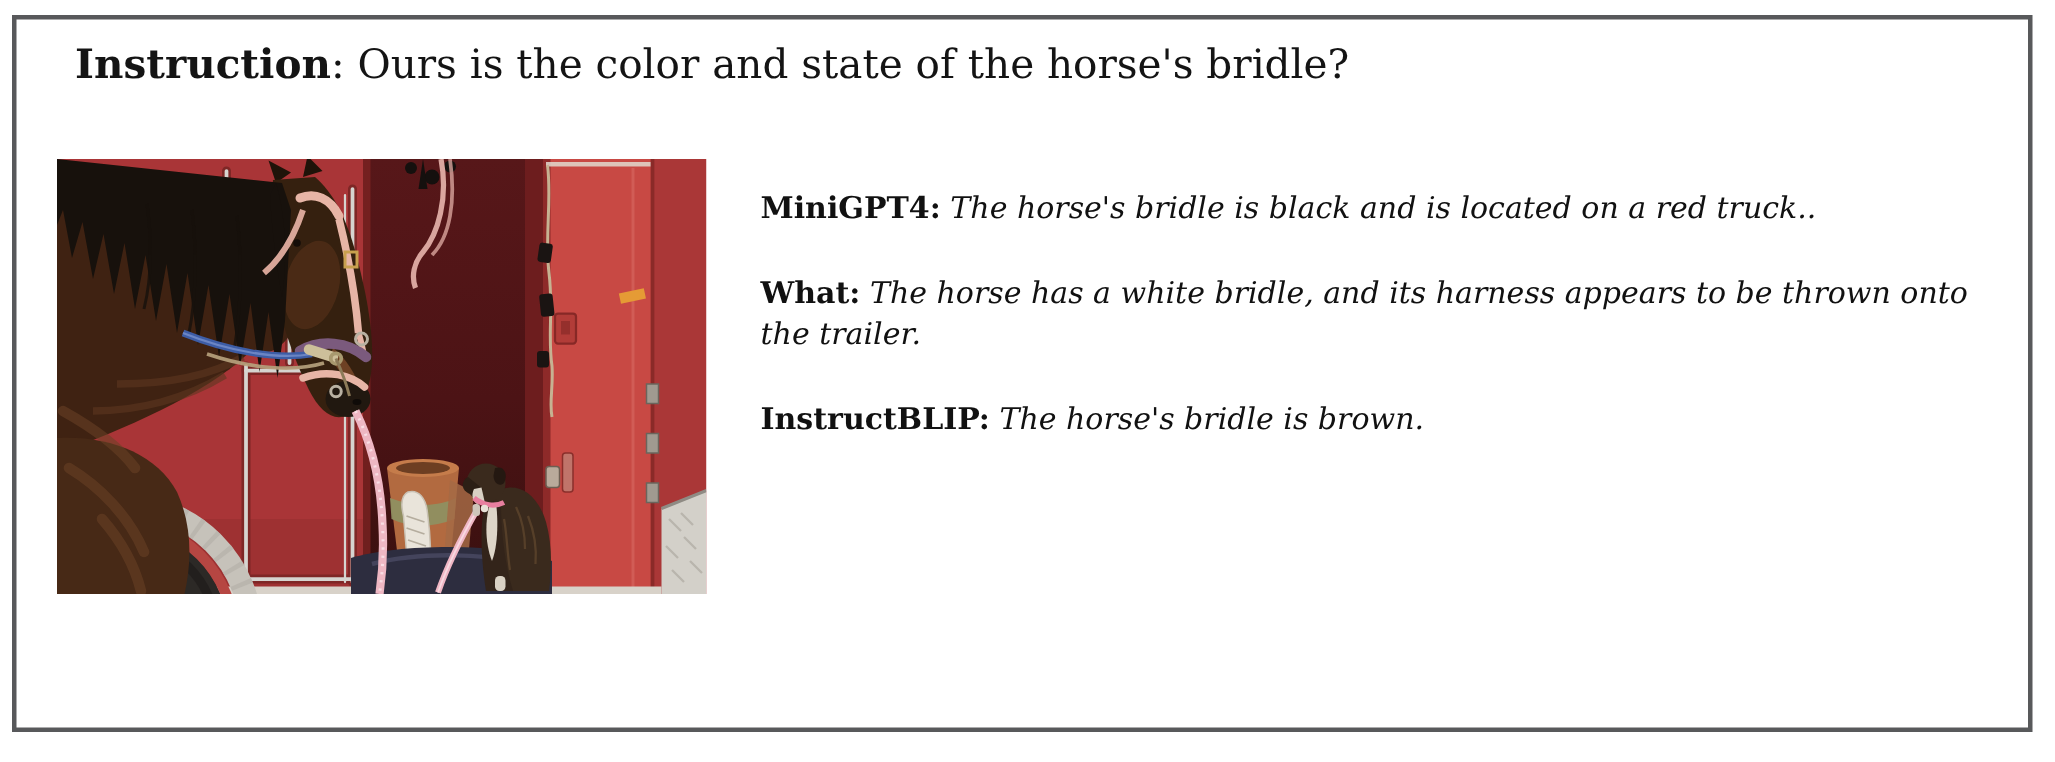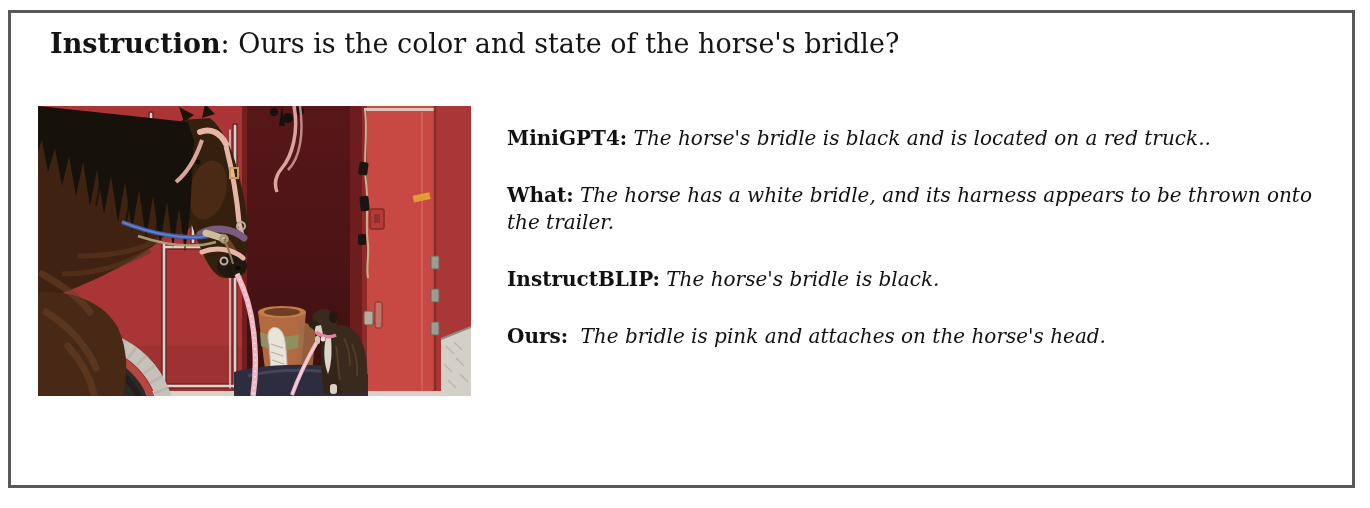--- a/index.html
+++ b/index.html
@@ -189,17 +189,16 @@
       <path d="M186,133 C190,142 193,150 195,158" stroke="#8c7a58" stroke-width="2" fill="none"></path>
 
       <path d="M199,168 C210,190 216,216 217,244 C218,262 217,276 215,290" stroke="#eeb7c3" stroke-width="5.5" fill="none"></path>
       <path d="M199,168 C210,190 216,216 217,244 C218,262 217,276 215,290" stroke="#f9dde4" stroke-width="2" stroke-dasharray="1.5 4" fill="none"></path>
     </svg>
   </div>
 
   <div class="responses">
     <p class="response"><span class="model">MiniGPT4:</span> <span class="resp">The horse's bridle is black and is located on a red truck..</span></p>
     <p class="response"><span class="model">What:</span> <span class="resp">The horse has a white bridle, and its harness appears to be thrown onto the trailer.</span></p>
-    <p class="response"><span class="model">InstructBLIP:</span> <span class="resp">The horse's bridle is black.</span></p>
-    <p class="response ours"><span class="model">Ours:</span> <span class="resp">The bridle is pink and attaches on the horse's head.</span></p>
+    <p class="response"><span class="model">InstructBLIP:</span> <span class="resp">The horse's bridle is brown.</span></p>
   </div>
 
 </div>
 
 </body></html>

